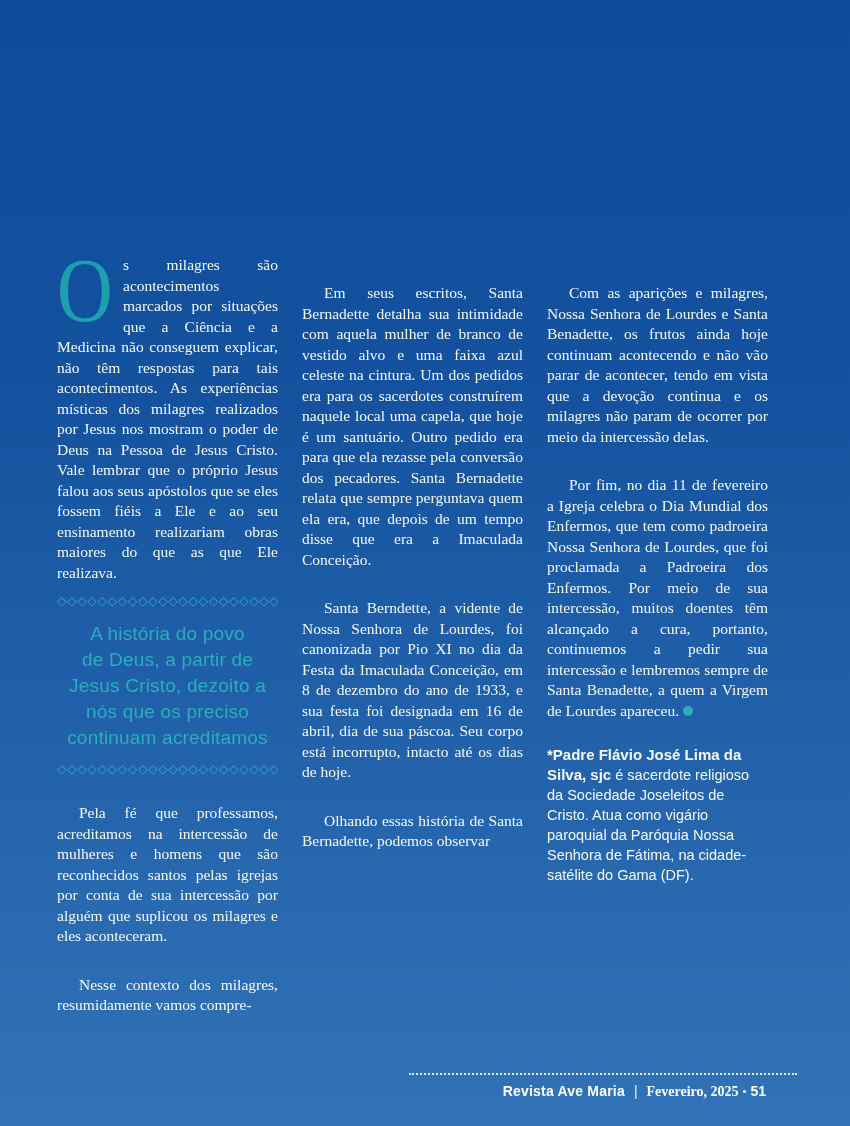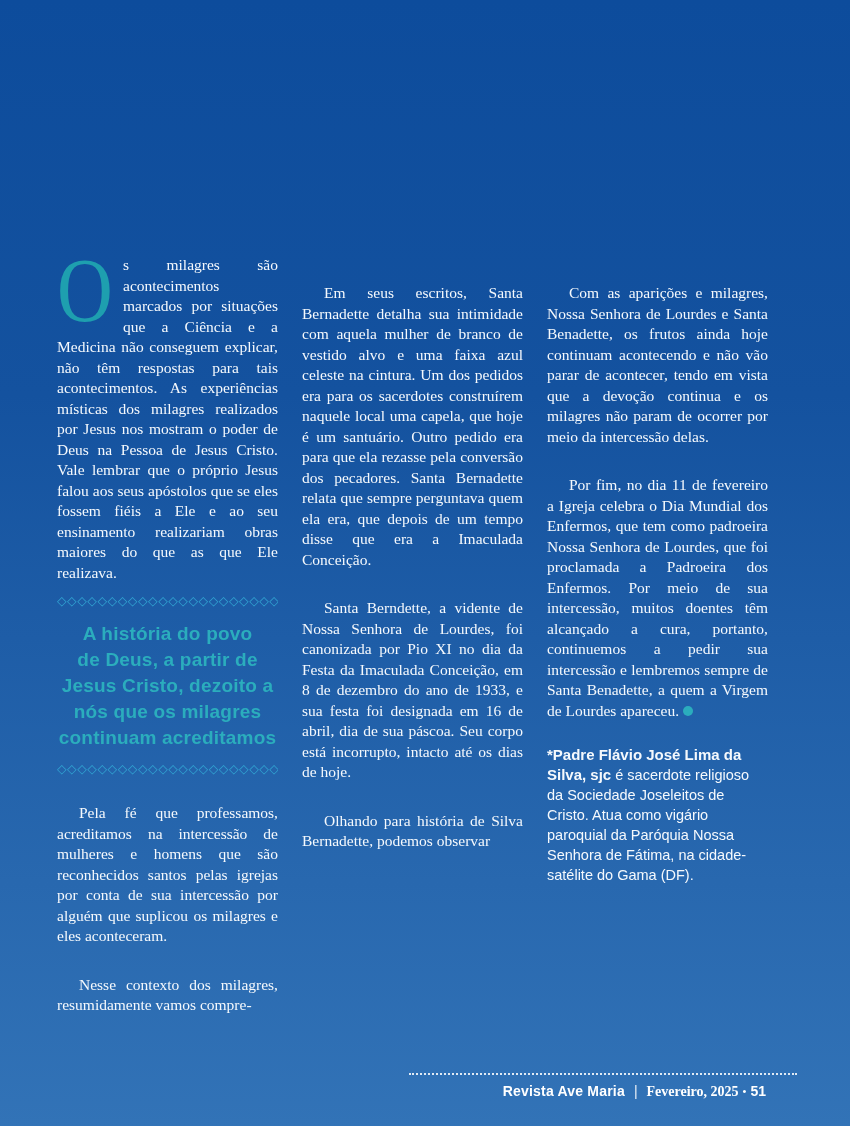--- a/index.html
+++ b/index.html
@@ -34,21 +34,21 @@
   .pullquote { margin:12px 0 14px 0; }
   .diamond-rule {
     color:var(--diamond-blue,#31a4d2);
     font-size:12.5px; line-height:12px; letter-spacing:.5px;
     white-space:nowrap; overflow:hidden; text-align:center;
     font-family:"DejaVu Sans", sans-serif;
   }
   .pullquote-text {
     margin:14px 0 12px 0;
     font-family:"Liberation Sans", sans-serif;
-    font-weight:bold; font-size:19px; line-height:26px;
+    font-weight:normal; font-size:19px; line-height:26px;
     color:var(--quote-teal,#2badbd); text-align:center;
     letter-spacing:.2px;
   }
   .end-dot {
     display:inline-block; width:10px; height:10px; border-radius:50%;
     background:var(--quote-teal,#2badbd); margin-left:4px;
     vertical-align:baseline;
   }
   .bio {
     margin:24px 0 0 0; 
@@ -81,33 +81,33 @@
     <div class="col">
       <p class="body-text">
         <span class="dropcap">O</span><span>s milagres são acontecimentos marcados por situações que a Ciência e a Medicina não conseguem explicar, não têm respostas para tais acontecimentos. As experiências místicas dos milagres realizados por Jesus nos mostram o poder de Deus na Pessoa de Jesus Cristo. Vale lembrar que o próprio Jesus falou aos seus apóstolos que se eles fossem fiéis a Ele e ao seu ensinamento realizariam obras maiores do que as que Ele realizava.</span>
       </p>
       <div class="pullquote">
         <div class="diamond-rule">◇◇◇◇◇◇◇◇◇◇◇◇◇◇◇◇◇◇◇◇◇◇◇◇◇◇</div>
         <div class="pullquote-text">
           <div>A história do povo</div>
           <div>de Deus, a partir de</div>
           <div>Jesus Cristo, dezoito a</div>
-          <div>nós que os milagres</div>
+          <div>nós que os preciso</div>
           <div>continuam acreditamos</div>
         </div>
         <div class="diamond-rule">◇◇◇◇◇◇◇◇◇◇◇◇◇◇◇◇◇◇◇◇◇◇◇◇◇◇</div>
       </div>
       <p class="body-text indent">Pela fé que professamos, acreditamos na intercessão de mulheres e homens que são reconhecidos santos pelas igrejas por conta de sua intercessão por alguém que suplicou os milagres e eles aconteceram.</p>
       <p class="body-text indent">Nesse contexto dos milagres, resumidamente vamos compre-</p>
     </div>
 
     <div class="col">
       <p class="body-text indent">Em seus escritos, Santa Bernadette detalha sua intimidade com aquela mulher de branco de vestido alvo e uma faixa azul celeste na cintura. Um dos pedidos era para os sacerdotes construírem naquele local uma capela, que hoje é um santuário. Outro pedido era para que ela rezasse pela conversão dos pecadores. Santa Bernadette relata que sempre perguntava quem ela era, que depois de um tempo disse que era a Imaculada Conceição.</p>
       <p class="body-text indent">Santa Berndette, a vidente de Nossa Senhora de Lourdes, foi canonizada por Pio XI no dia da Festa da Imaculada Conceição, em 8 de dezembro do ano de 1933, e sua festa foi designada em 16 de abril, dia de sua páscoa. Seu corpo está incorrupto, intacto até os dias de hoje.</p>
-      <p class="body-text indent">Olhando para história de Silva Bernadette, podemos observar</p>
+      <p class="body-text indent">Olhando essas história de Santa Bernadette, podemos observar</p>
     </div>
 
     <div class="col">
       <p class="body-text indent">Com as aparições e milagres, Nossa Senhora de Lourdes e Santa Benadette, os frutos ainda hoje continuam acontecendo e não vão parar de acontecer, tendo em vista que a devoção continua e os milagres não param de ocorrer por meio da intercessão delas.</p>
       <p class="body-text indent">
         <span>Por fim, no dia 11 de fevereiro a Igreja celebra o Dia Mundial dos Enfermos, que tem como padroeira Nossa Senhora de Lourdes, que foi proclamada a Padroeira dos Enfermos. Por meio de sua intercessão, muitos doentes têm alcançado a cura, portanto, continuemos a pedir sua intercessão e lembremos sempre de Santa Benadette, a quem a Virgem de Lourdes apareceu.</span><span class="end-dot"></span>
       </p>
       <p class="bio">
         <strong>*Padre Flávio José Lima da Silva, sjc</strong><span> é sacerdote religioso da Sociedade Joseleitos de Cristo. Atua como vigário paroquial da Paróquia Nossa Senhora de Fátima, na cidade-satélite do Gama (DF).</span>
       </p>

